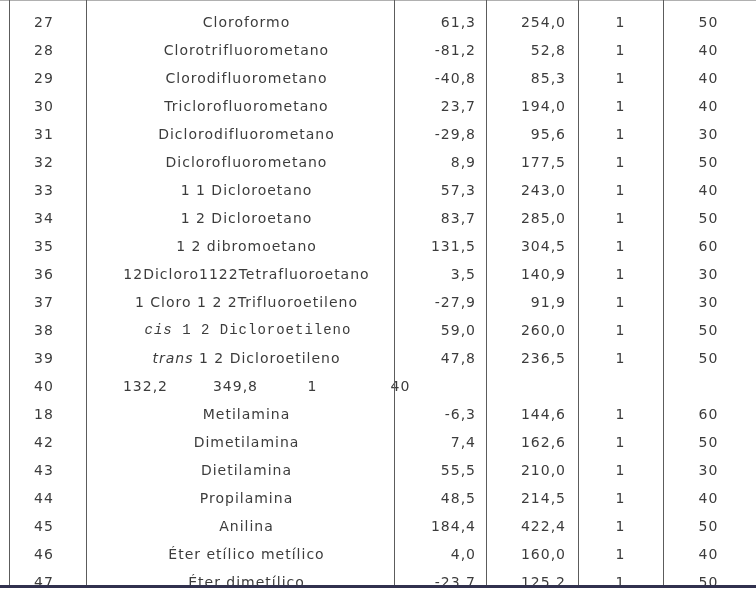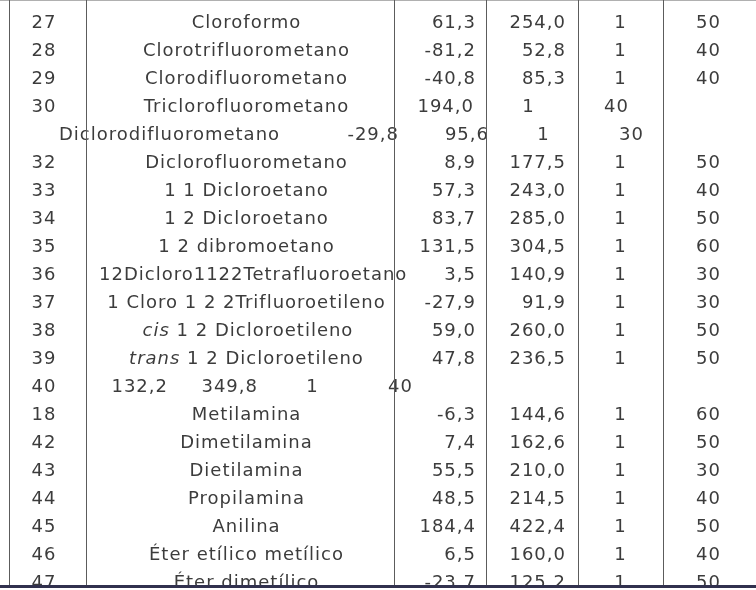--- a/index.html
+++ b/index.html
@@ -7,21 +7,21 @@
     padding: 0;
     background: #ffffff;
   }
   .page {
     position: relative;
     width: 756px;
     height: 590px;
     background: var(--page-bg, #ffffff);
     overflow: hidden;
     font-family: "DejaVu Sans", "Liberation Sans", sans-serif;
-    font-size: 18px;
+    font-size: 14px;
     letter-spacing: 1px;
     color: var(--text-color, #3c3c3c);
   }
   .rule-top {
     position: absolute;
     left: 0; right: 0; top: 0;
     height: 1px;
     background: var(--top-rule-color, #b0b0b0);
   }
   .rule-bottom {
@@ -56,21 +56,21 @@
   }
   .row {
     display: flex;
     height: 28px;
     line-height: 28px;
     white-space: nowrap;
   }
   .cell { flex: 0 0 auto; overflow: visible; }
   .cell.num   { width: 77px;  text-align: center; padding-right: 7px;  box-sizing: border-box; }
   .cell.name  { width: 308px; text-align: center;   padding-left: 13px;  box-sizing: border-box; }
-  .cell.name.indent { padding-left: 16px; }
+  .cell.name.indent { padding-left: 16px; font-family: Liberation Mono, monospace; }
   .cell.v1    { width: 92px;  text-align: right;  padding-right: 10px; box-sizing: border-box; }
   .cell.v2    { width: 92px;  text-align: right;  padding-right: 12px; box-sizing: border-box; }
   .cell.v3    { width: 85px;  text-align: center; box-sizing: border-box; }
   .cell.v4    { width: 93px;  text-align: center; padding-right: 2px; box-sizing: border-box; }
   .cell.name i { font-style: italic; }
 </style>
 </head>
 <body>
 
 <div class="page" style="--page-bg: #ffffff; --text-color: #3c3c3c; --grid-color: #5c5c5c; --top-rule-color: #b0b0b0; --bottom-rule-color: #31314e;">
@@ -107,26 +107,28 @@
     <div class="cell name">Clorodifluorometano</div>
     <div class="cell v1">-40,8</div>
     <div class="cell v2">85,3</div>
     <div class="cell v3">1</div>
     <div class="cell v4">40</div>
   </div>
 
   <div class="row">
     <div class="cell num">30</div>
     <div class="cell name">Triclorofluorometano</div>
+    <div class="cell v1">23,7</div>
     <div class="cell v2">194,0</div>
     <div class="cell v3">1</div>
     <div class="cell v4">40</div>
   </div>
 
   <div class="row">
+    <div class="cell num">31</div>
     <div class="cell name">Diclorodifluorometano</div>
     <div class="cell v1">-29,8</div>
     <div class="cell v2">95,6</div>
     <div class="cell v3">1</div>
     <div class="cell v4">30</div>
   </div>
 
   <div class="row">
     <div class="cell num">32</div>
     <div class="cell name">Diclorofluorometano</div>
@@ -248,21 +250,21 @@
     <div class="cell name">Anilina</div>
     <div class="cell v1">184,4</div>
     <div class="cell v2">422,4</div>
     <div class="cell v3">1</div>
     <div class="cell v4">50</div>
   </div>
 
   <div class="row">
     <div class="cell num">46</div>
     <div class="cell name">Éter etílico metílico</div>
-    <div class="cell v1">6,5</div>
+    <div class="cell v1">4,0</div>
     <div class="cell v2">160,0</div>
     <div class="cell v3">1</div>
     <div class="cell v4">40</div>
   </div>
 
   <div class="row">
     <div class="cell num">47</div>
     <div class="cell name">Éter dimetílico</div>
     <div class="cell v1">-23,7</div>
     <div class="cell v2">125,2</div>

